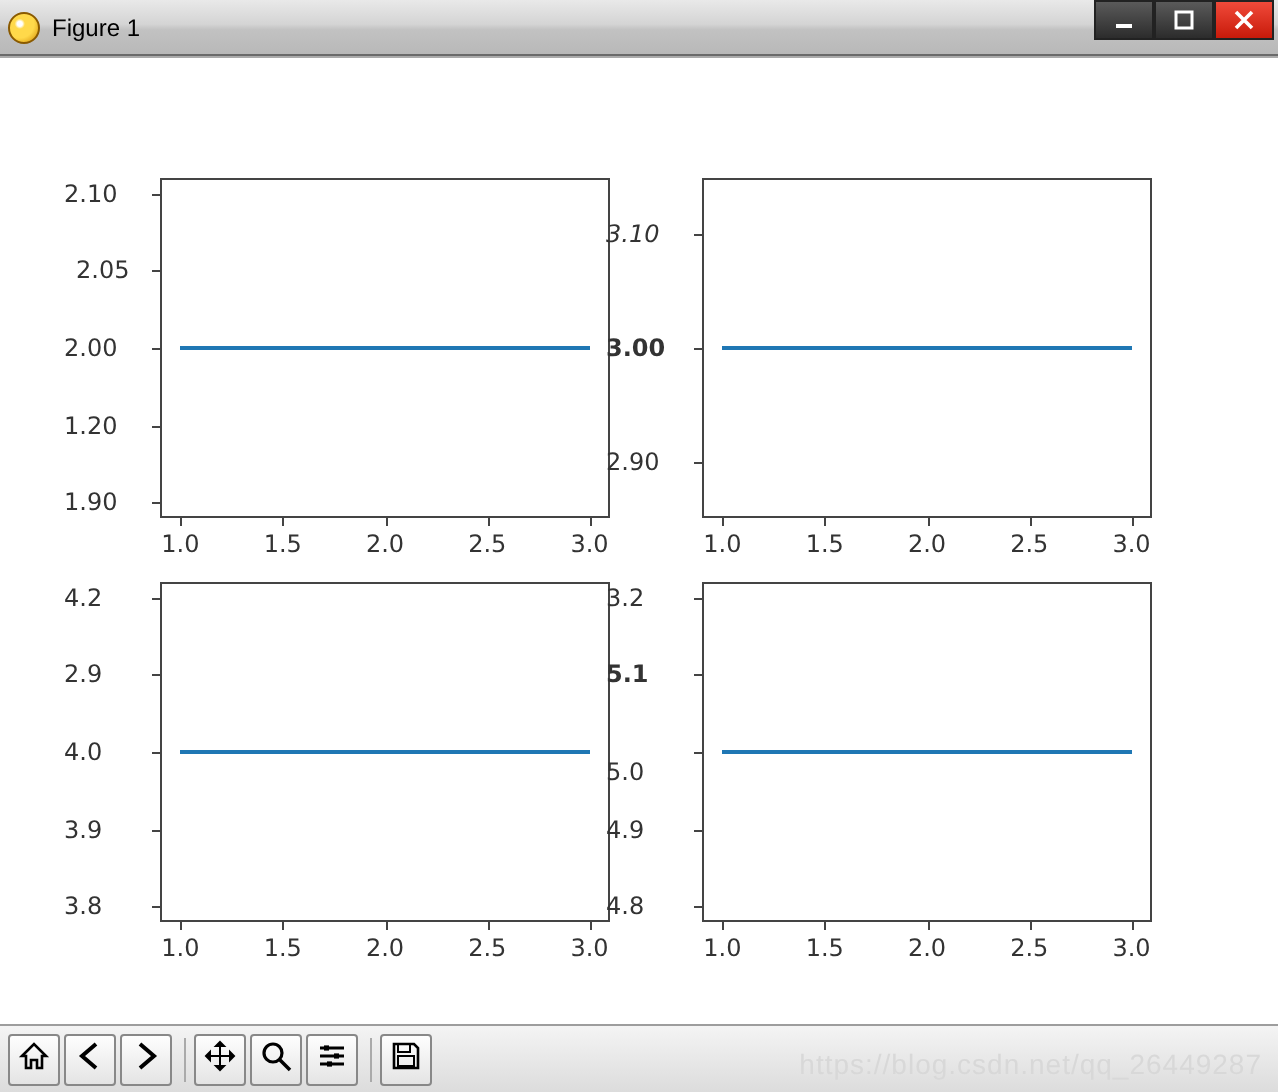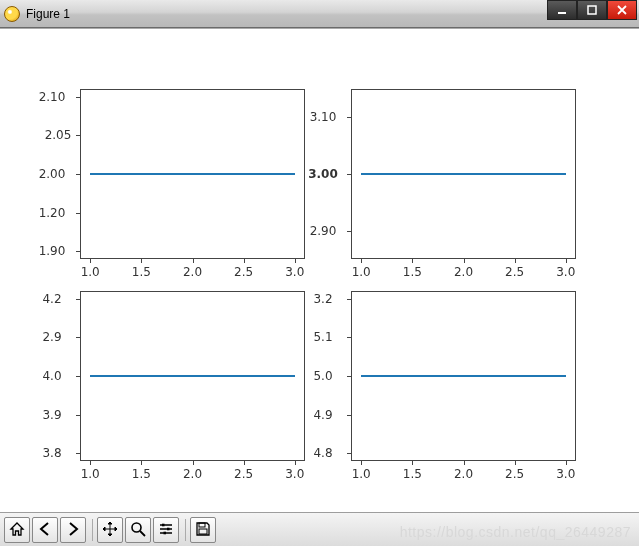--- a/index.html
+++ b/index.html
@@ -79,21 +79,21 @@
     height: 2px;
     background: #1f77b4;
   }
   .tick-y, .tick-x {
     position: absolute;
     font-family: "DejaVu Sans", Arial, sans-serif;
     font-size: 12px;
     color: #333;
     white-space: nowrap;
   }
-  .tick-y { text-align: center; transform: translateY(-50%); }
+  .tick-y { text-align: left; transform: translateY(-50%); }
   .tick-x { text-align: center; transform: translateX(-50%); }
   .tickmark-y {
     position: absolute; width:4px; height:1px; background:#444;
   }
   .tickmark-x {
     position: absolute; width:1px; height:4px; background:#444;
   }
 
   
   .toolbar {
@@ -180,21 +180,21 @@
       <div class="tick-x" style="left: 214.773px; top: 176px;">3.0</div>
     </div>
     <div class="subplot" style="left: 351px; top: 60px; width: 225px; height: 170px;">
       <div class="plot-frame" style="left: 0px; top: 0px; width: 225px; height: 170px;"></div>
       <div class="hline" style="left: 10.2273px; top: 84px; width: 204.545px;"></div>
       <div class="tickmark-y" style="left: -4px; top: 141.667px;"></div>
       <div class="tick-y" style="right: 233px; left: auto; top: 141.667px; width: 40px;">2.90</div>
       <div class="tickmark-y" style="left: -4px; top: 85px;"></div>
       <div class="tick-y" style="right: 233px; left: auto; top: 85px; width: 40px; font-weight: bold;">3.00</div>
       <div class="tickmark-y" style="left: -4px; top: 28.3333px;"></div>
-      <div class="tick-y" style="right: 233px; left: auto; top: 28.3333px; width: 40px;">3.10</div>
+      <div class="tick-y" style="right: 233px; left: auto; top: 28.3333px; width: 40px; font-style: italic;">3.10</div>
       <div class="tickmark-x" style="left: 10.2273px; top: 170px;"></div>
       <div class="tick-x" style="left: 10.2273px; top: 176px;">1.0</div>
       <div class="tickmark-x" style="left: 61.3636px; top: 170px;"></div>
       <div class="tick-x" style="left: 61.3636px; top: 176px;">1.5</div>
       <div class="tickmark-x" style="left: 112.5px; top: 170px;"></div>
       <div class="tick-x" style="left: 112.5px; top: 176px;">2.0</div>
       <div class="tickmark-x" style="left: 163.636px; top: 170px;"></div>
       <div class="tick-x" style="left: 163.636px; top: 176px;">2.5</div>
       <div class="tickmark-x" style="left: 214.773px; top: 170px;"></div>
       <div class="tick-x" style="left: 214.773px; top: 176px;">3.0</div>
@@ -224,23 +224,23 @@
       <div class="tick-x" style="left: 214.773px; top: 176px;">3.0</div>
     </div>
     <div class="subplot" style="left: 351px; top: 262px; width: 225px; height: 170px;">
       <div class="plot-frame" style="left: 0px; top: 0px; width: 225px; height: 170px;"></div>
       <div class="hline" style="left: 10.2273px; top: 84px; width: 204.545px;"></div>
       <div class="tickmark-y" style="left: -4px; top: 162.273px;"></div>
       <div class="tick-y" style="right: 233px; left: auto; top: 162.273px; width: 40px;">4.8</div>
       <div class="tickmark-y" style="left: -4px; top: 123.636px;"></div>
       <div class="tick-y" style="right: 233px; left: auto; top: 123.636px; width: 40px;">4.9</div>
       <div class="tickmark-y" style="left: -4px; top: 85px;"></div>
-      <div class="tick-y" style="right: 233px; left: auto; top: 85px; width: 40px;">5.0</div>
+      <div class="tick-y" style="right: 233px; left: auto; top: 95px; width: 40px;">5.0</div>
       <div class="tickmark-y" style="left: -4px; top: 46.3636px;"></div>
-      <div class="tick-y" style="right: 233px; left: auto; top: 46.3636px; width: 40px;">5.1</div>
+      <div class="tick-y" style="right: 233px; left: auto; top: 46.3636px; width: 40px; font-weight: bold;">5.1</div>
       <div class="tickmark-y" style="left: -4px; top: 7.72727px;"></div>
       <div class="tick-y" style="right: 233px; left: auto; top: 7.72727px; width: 40px;">3.2</div>
       <div class="tickmark-x" style="left: 10.2273px; top: 170px;"></div>
       <div class="tick-x" style="left: 10.2273px; top: 176px;">1.0</div>
       <div class="tickmark-x" style="left: 61.3636px; top: 170px;"></div>
       <div class="tick-x" style="left: 61.3636px; top: 176px;">1.5</div>
       <div class="tickmark-x" style="left: 112.5px; top: 170px;"></div>
       <div class="tick-x" style="left: 112.5px; top: 176px;">2.0</div>
       <div class="tickmark-x" style="left: 163.636px; top: 170px;"></div>
       <div class="tick-x" style="left: 163.636px; top: 176px;">2.5</div>

